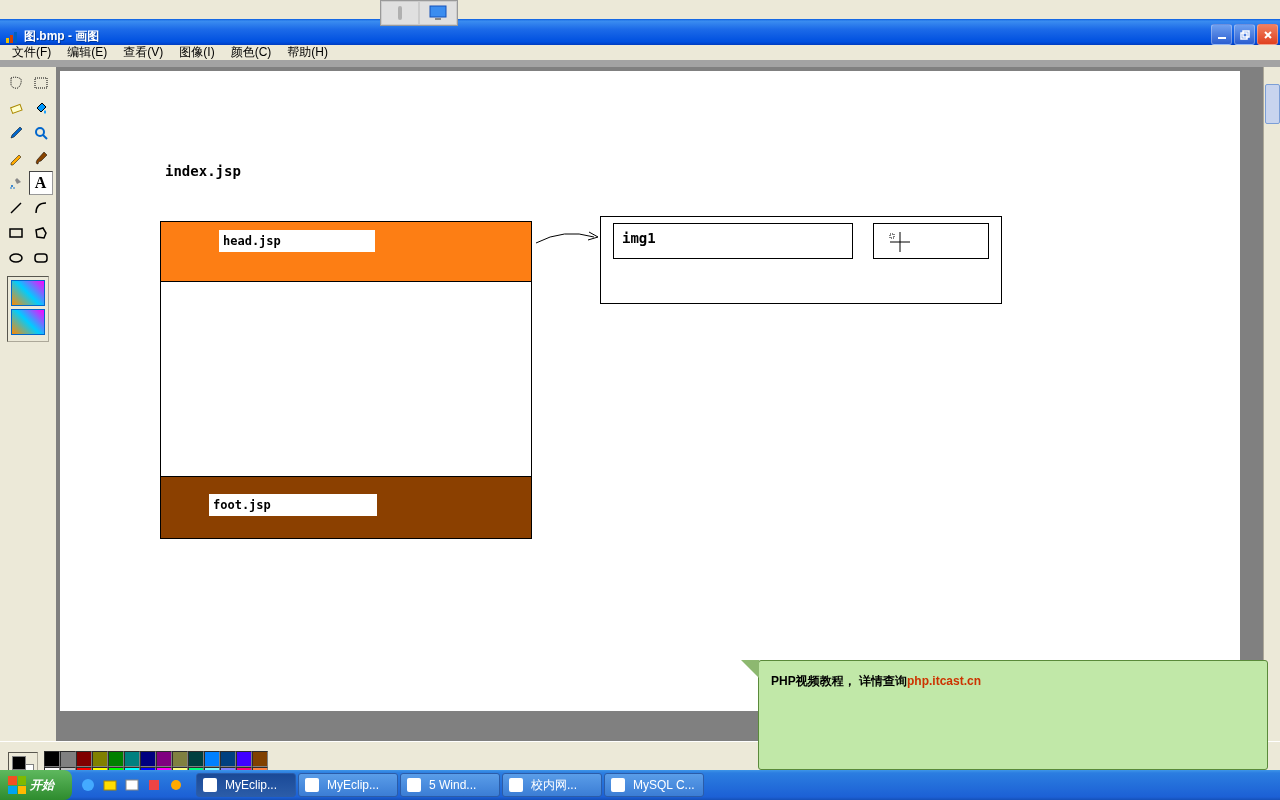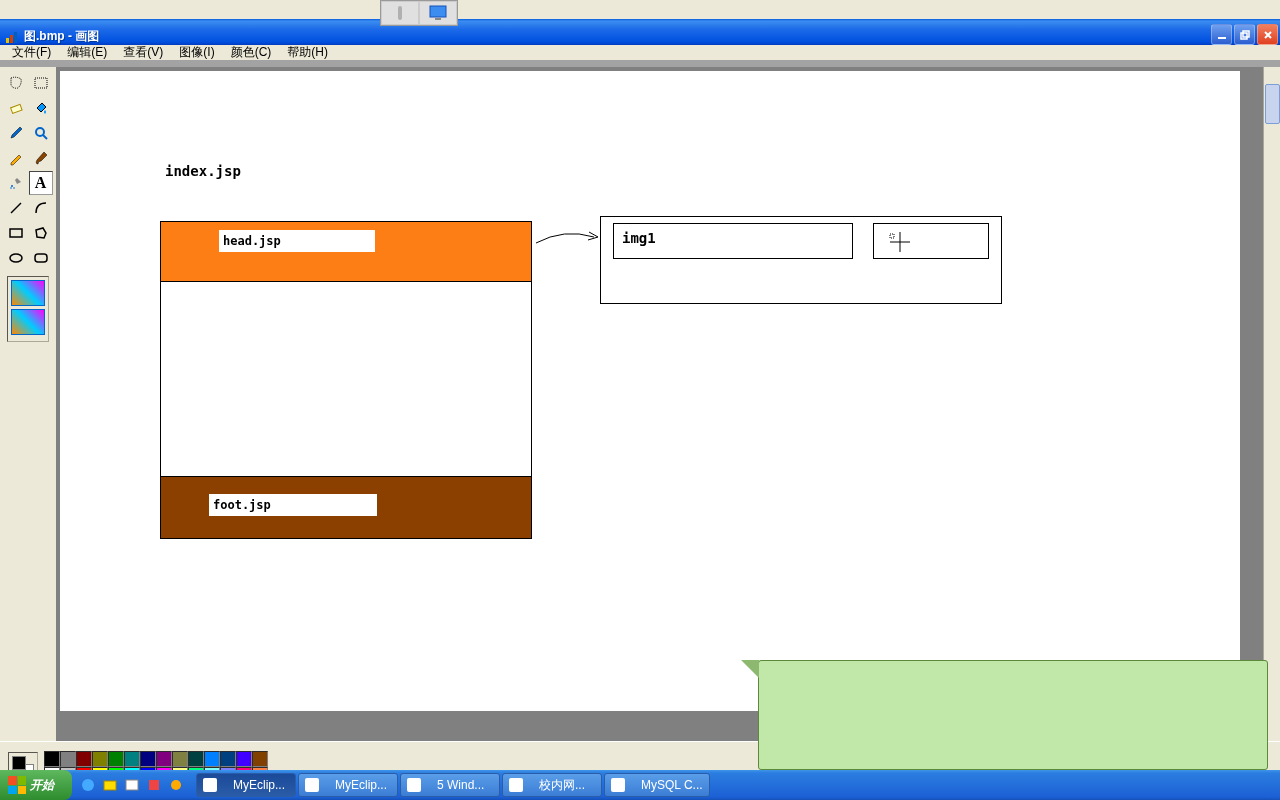--- a/index.html
+++ b/index.html
@@ -60,21 +60,21 @@
 .overlay-ad .highlight { color: #cc3300; }
 
 
 .taskbar { position: absolute; bottom: 0; left: 0; right: 0; height: 30px; background: linear-gradient(to bottom,#3e95e8 0%,#2b7de0 10%,#1c60d5 90%,#1550b8 100%); display: flex; align-items: center; }
 .start-btn { height: 30px; padding: 0 18px 0 8px; background: linear-gradient(to bottom,#5eb85e,#2e8b2e); color: white; font-weight: bold; font-style: italic; display: flex; align-items: center; border-radius: 0 8px 8px 0; font-size: 16px; cursor: pointer; }
 .start-btn .logo { width: 18px; height: 18px; margin-right: 4px; display: grid; grid-template-columns: 1fr 1fr; grid-template-rows: 1fr 1fr; gap: 1px; }
 .start-btn .logo span:nth-child(1){background:#f25022} .start-btn .logo span:nth-child(2){background:#7fba00} .start-btn .logo span:nth-child(3){background:#00a4ef} .start-btn .logo span:nth-child(4){background:#ffb900}
 .ql { display: flex; gap: 2px; padding: 0 6px; }
 .ql-item { width: 20px; height: 22px; display: flex; align-items: center; justify-content: center; cursor: pointer; }
 .task-items { display: flex; gap: 2px; padding: 0 4px; flex: 1; }
-.task-item { height: 24px; min-width: 100px; max-width: 110px; background: linear-gradient(to bottom,#5a9de8,#3b7dd5); border: 1px solid #2b5ca8; border-radius: 3px; color: white; display: flex; align-items: center; padding: 0 6px; gap: 16px; font-size: 11px; cursor: pointer; overflow: hidden; white-space: nowrap; }
+.task-item { height: 24px; min-width: 100px; max-width: 110px; background: linear-gradient(to bottom,#5a9de8,#3b7dd5); border: 1px solid #2b5ca8; border-radius: 3px; color: white; display: flex; align-items: center; padding: 0 6px; gap: 8px; font-size: 11px; cursor: pointer; overflow: hidden; white-space: nowrap; }
 .task-item.active { background: linear-gradient(to bottom,#1a4a98,#2b5ca8); }
 .task-item .ticon { width: 14px; height: 14px; background: #fff; border-radius: 2px; flex-shrink: 0; }
 
 svg { display: block; }
 </style>
 </head>
 <body>
 
 <div class="titlebar">
   <div class="app-icon">
@@ -288,20 +288,21 @@
       <div class="sw" style="background: rgb(128, 128, 255);"></div>
       <div class="sw" style="background: rgb(255, 0, 128);"></div>
       <div class="sw" style="background: rgb(255, 128, 64);"></div>
     </div>
 </div>
 
 <div class="statusbar">要获得帮助，请在"帮助"菜单中，单击"帮助主题"。</div>
 
 <div class="overlay-ad">
   <div class="fold"></div>
+  <div><span>PHP视频教程， 详情查询</span><span class="highlight">php.itcast.cn</span></div>
 </div>
 
 <div class="taskbar">
   <div class="start-btn">
     <div class="logo">
         <span></span>
         <span></span>
         <span></span>
         <span></span>
       </div>

